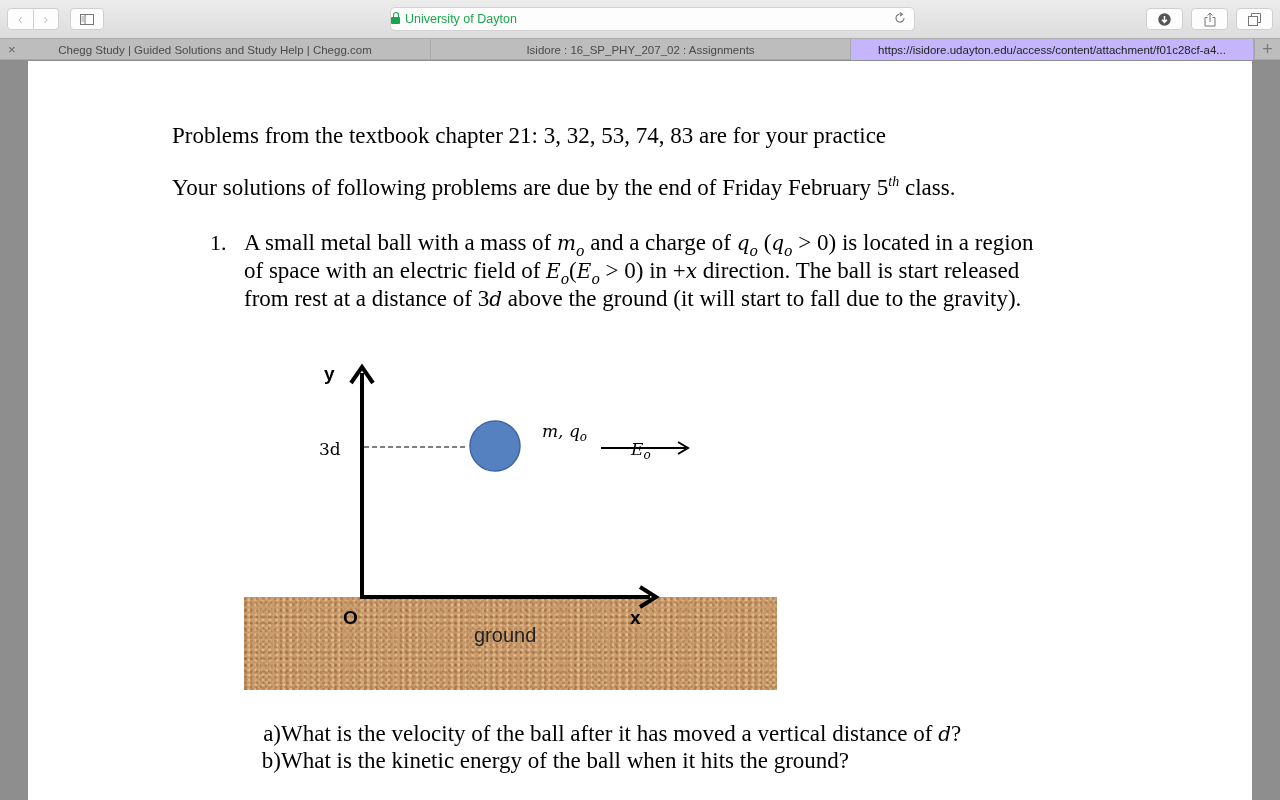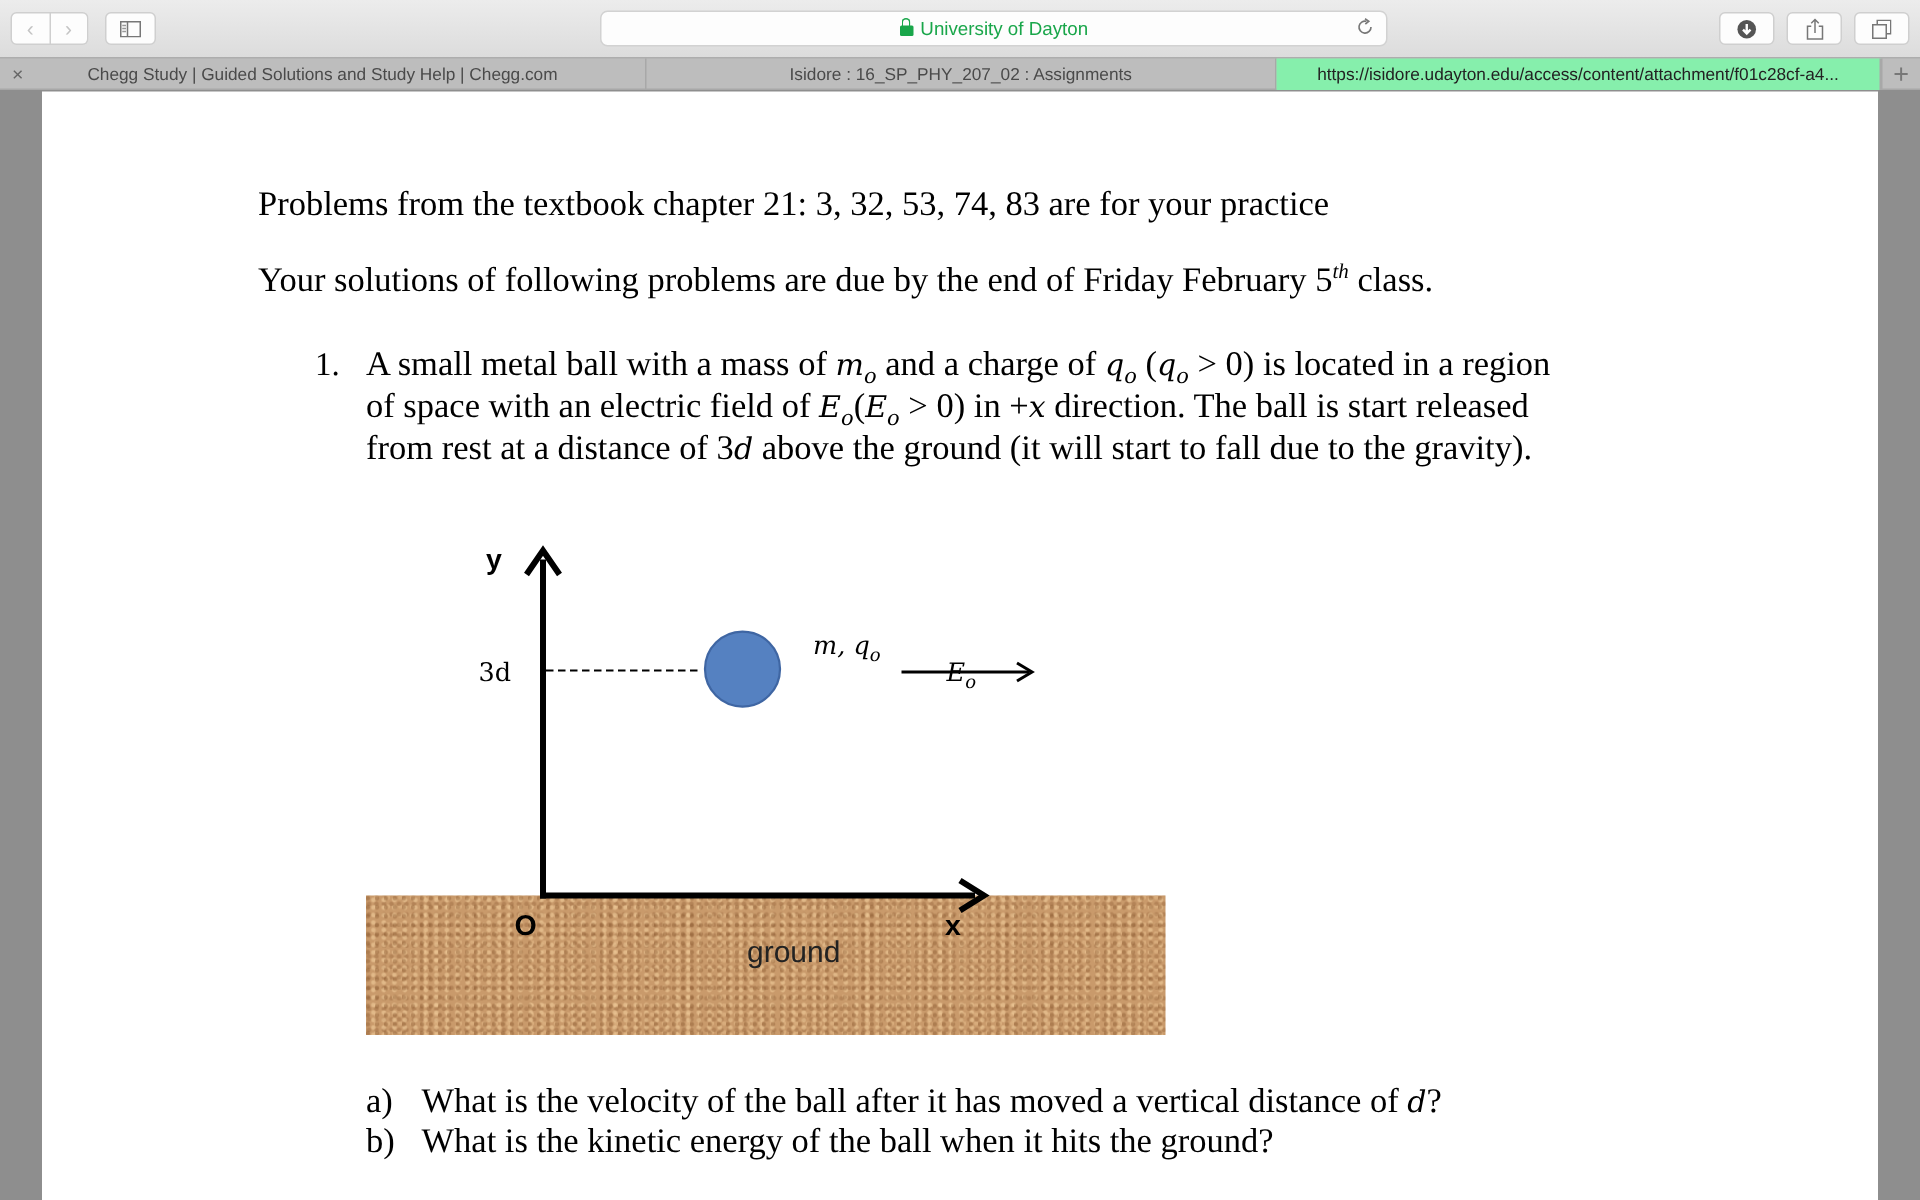--- a/index.html
+++ b/index.html
@@ -9,38 +9,38 @@
   
   .toolbar { position: absolute; left: 0; top: 0; width: 1280px; height: 38px;
     background: linear-gradient(#ececec, #dcdcdc); }
   .tbtn { position: absolute; top: 8px; height: 22px; background: #fdfdfd;
     border: 1px solid #cfcfcf; border-radius: 4px; display: flex; align-items: center; justify-content: center; color: #bbb; font-size: 14px; }
   .nav-group { position: absolute; left: 7px; top: 8px; width: 52px; height: 22px; display: flex; }
   .nav-group .nb { flex: 1; background: #fdfdfd; border: 1px solid #cfcfcf; display: flex; align-items: center; justify-content: center; color: #c4c4c4; font-size: 14px; }
   .nav-group .nb:first-child { border-radius: 4px 0 0 4px; }
   .nav-group .nb:last-child { border-radius: 0 4px 4px 0; border-left: none; }
 
-  .address { position: absolute; left: 400px; top: 7px; width: 525px; height: 24px;
+  .address { position: absolute; left: 390px; top: 7px; width: 525px; height: 24px;
     background: #fdfdfd; border: 1px solid #d2d2d2; border-radius: 5px;
-    display: flex; align-items: center; justify-content: center; font-size: 12.5px; color: #19a64a; }
+    display: flex; align-items: center; font-size: 12.5px; color: #19a64a; }
   .address .lock { width: 9px; height: 7px; background: #19a64a; border-radius: 1px; position: relative; margin-right: 5px; top: 1px; }
   .address .lock::before { content: ""; position: absolute; left: 1.5px; top: -5px; width: 6px; height: 6px; border: 1.5px solid #19a64a; border-bottom: none; border-radius: 3px 3px 0 0; box-sizing: border-box; }
   .reload { position: absolute; right: 8px; top: 3px; color: #888; font-size: 14px; }
 
   
   .tabbar { position: absolute; left: 0; top: 38px; width: 1280px; height: 22px; background: #bdbdbd;
     border-top: 1px solid #adadad; border-bottom: 1px solid #a8a8a8; font-size: 11.5px; color: #4a4a4a; }
   .tab { position: absolute; top: 0; height: 21px; display: flex; align-items: center; justify-content: center;
     border-right: 1px solid #a8a8a8; white-space: nowrap; overflow: hidden; }
-  .tab.active { background: #86efac; color: #222; text-align: right; }
+  .tab.active { background: #c4b5fd; color: #222; text-align: right; }
   .tab-close { position: absolute; left: 8px; top: 3px; font-size: 13px; color: #666; }
   .tab-add { position: absolute; right: 0; top: 0; width: 26px; height: 21px; display: flex; align-items: center; justify-content: center; font-size: 18px; color: #777; border-left: 1px solid #a8a8a8; }
 
   
-  .page { position: absolute; left: 28px; top: 61px; width: 1224px; height: 739px; background: #fff; }
+  .page { position: absolute; left: 28px; top: 61px; width: 1224px; height: 739px; background: #fff; text-align: right; }
   .doc { position: absolute; left: 0; top: 0; width: 100%; height: 100%;
     font-family: "Liberation Serif", serif; color: #000; }
   .line { position: absolute; white-space: nowrap; font-size: 23px; }
   .m { font-style: italic; font-family: "DejaVu Serif", serif; font-size: 20px; }
   .num-label { position: absolute; font-size: 22px; }
 
   
   .fig { position: absolute; left: 0; top: 0; }
   .ground { position: absolute; left: 216px; top: 536px; width: 533px; height: 93px;
     background-color: #c99a6b;
@@ -154,21 +154,21 @@
       <line x1="573" y1="387" x2="658" y2="387" stroke="#000" stroke-width="2"></line>
       <polyline points="650,381 660,387 650,393" fill="none" stroke="#000" stroke-width="2"></polyline>
     </svg>
 
     <div class="axis-label" style="left:296px;top:302px;">y</div>
     <div class="m" style="position:absolute;left:291px;top:378px;font-size:17px;font-style:normal;"><span>3d</span></div>
     <div class="m" style="position:absolute;left:514px;top:360px;font-size:17px;"><span>m, q</span><sub style="font-size:12px;">o</sub></div>
     <div class="m" style="position:absolute;left:603px;top:354px;font-size:17px;margin-top:24px;"><span>E</span><sub style="font-size:12px;">o</sub></div>
     <div class="axis-label" style="left:315px;top:546px;">O</div>
     <div class="axis-label" style="left:602px;top:546px;">x</div>
-    <div class="ground-text" style="left:470px;top:563px;">ground</div>
+    <div class="ground-text" style="left:446px;top:563px;">ground</div>
 
     <div class="line" style="left:216px;top:660px;">
       <span style="display:inline-block;width:37px;">a)</span><span>What is the velocity of the ball after it has moved a vertical distance of </span><span class="m">d</span><span>?</span>
     </div>
     <div class="line" style="left:216px;top:687px;">
       <span style="display:inline-block;width:37px;">b)</span><span>What is the kinetic energy of the ball when it hits the ground?</span>
     </div>
   </div>
 </div>
 

